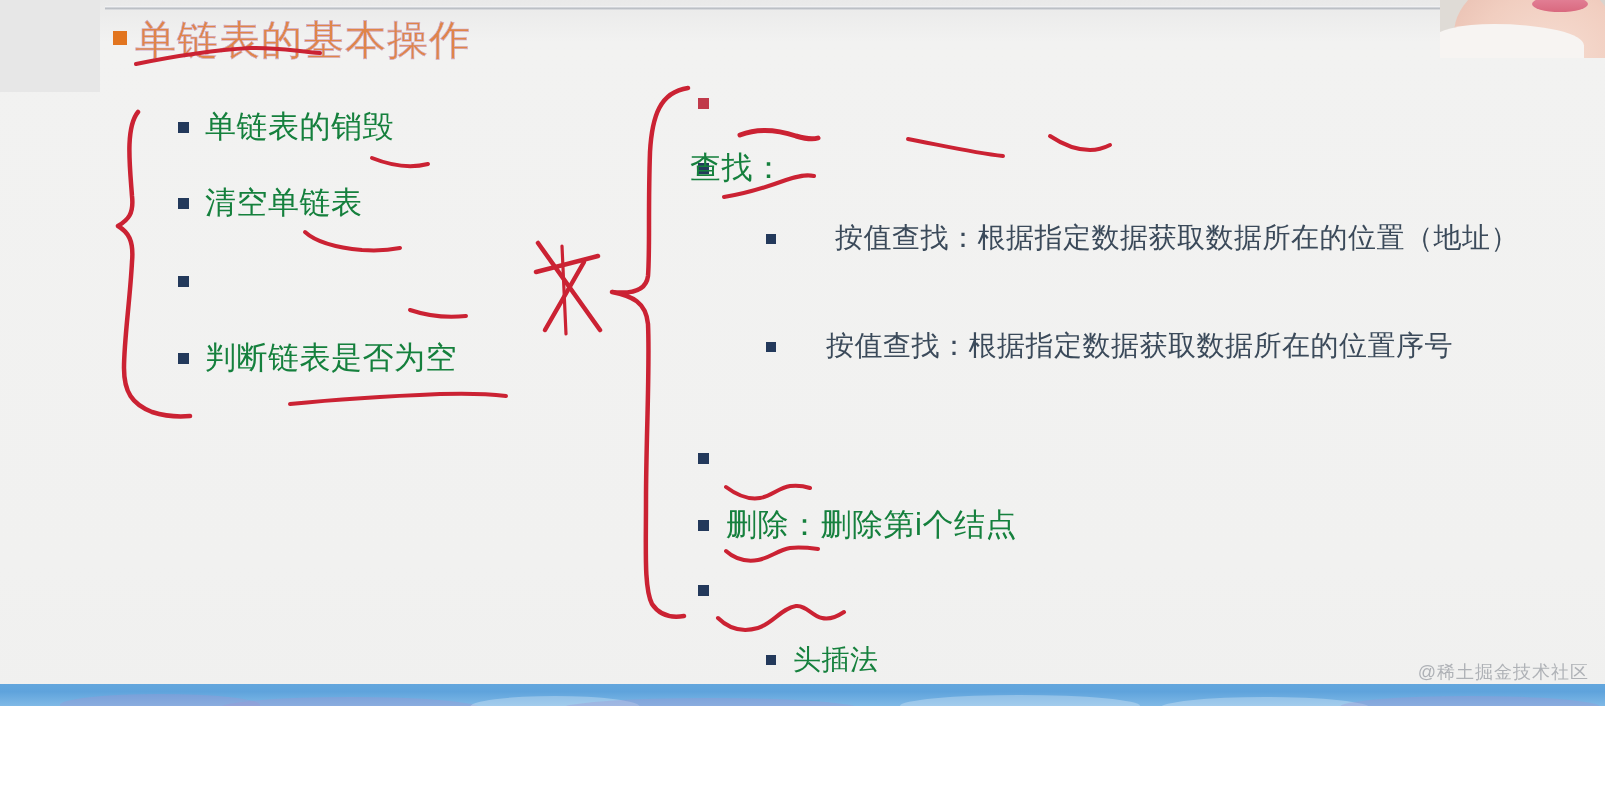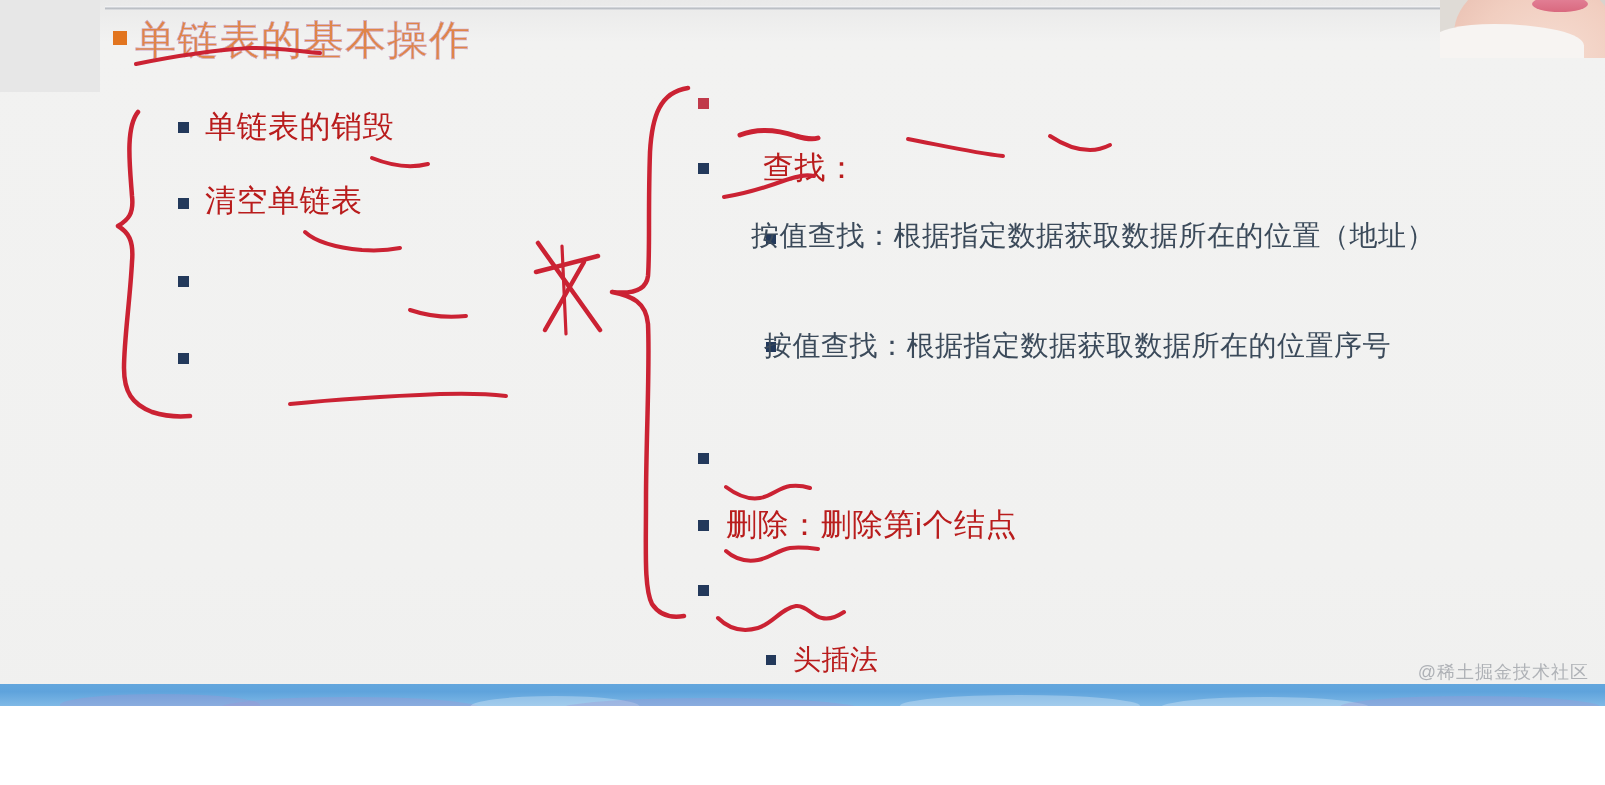--- a/index.html
+++ b/index.html
@@ -45,21 +45,21 @@
   .bullet-sq {
     position: absolute;
     width: 11px; height: 11px;
   }
   .bullet-sq.navy { background: #23395b; }
   .bullet-sq.orange { background: #e2751f; }
   .bullet-sq.red { background: #c0394a; }
 
   .txt {
     position: absolute;
-    color: #b91c1c;
+    color: #15803d;
     white-space: nowrap;
     letter-spacing: 0.5px;
     font-weight: 500;
   }
   .txt.red { color: #c43a3f; }
   .txt.orange {
     color: #e08548;
     -webkit-text-stroke: 0.6px #d0accb;
   }
 
@@ -171,36 +171,37 @@
   <div id="left-gutter"></div>
   <div id="top-rule"></div>
 
   <div class="bullet-sq orange" style="left:113px; top:31px; width:14px; height:14px;"></div>
   <div id="title" class="txt orange">单链表的基本操作</div>
 
   <div class="bullet-sq navy" style="left:178px; top:122px;"></div>
   <div class="txt lvl1" style="left:205px; top:108px;">单链表的销毁</div>
 
   <div class="bullet-sq navy" style="left:178px; top:198px;"></div>
-  <div class="txt lvl1" style="left:205px; top:184px;font-family:Liberation Mono, monospace;">清空单链表</div>
+  <div class="txt lvl1" style="left:205px; top:184px;">清空单链表</div>
 
   <div class="bullet-sq navy" style="left:178px; top:276px;"></div>
 
   <div class="bullet-sq navy" style="left:178px; top:353px;"></div>
+  <div class="txt lvl1" style="left:205px; top:339px;">判断链表是否为空</div>
 
   <div class="bullet-sq red" style="left:698px; top:98px;"></div>
 
   <div class="bullet-sq navy" style="left:698px; top:163px;"></div>
-  <div class="txt lvl1" style="left:763px; top:149px;">查找：</div>
+  <div class="txt lvl1" style="left:690px; top:149px;">查找：</div>
 
   <div class="bullet-sq navy" style="left:766px; top:234px; width:10px; height:10px;"></div>
-  <div class="wrap2" style="left:751px; top:216px;font-family:Liberation Mono, monospace;">按值查找：根据指定数据获取数据所在的位置（地址）</div>
+  <div class="wrap2" style="left:835px; top:216px;">按值查找：根据指定数据获取数据所在的位置（地址）</div>
 
   <div class="bullet-sq navy" style="left:766px; top:342px; width:10px; height:10px;"></div>
-  <div class="wrap2" style="left:764px; top:324px;">按值查找：根据指定数据获取数据所在的位置序号</div>
+  <div class="wrap2" style="left:826px; top:324px;">按值查找：根据指定数据获取数据所在的位置序号</div>
 
   <div class="bullet-sq navy" style="left:698px; top:453px;"></div>
 
   <div class="bullet-sq navy" style="left:698px; top:520px;"></div>
   <div class="txt lvl1" style="left:726px; top:506px;">删除：删除第i个结点</div>
 
   <div class="bullet-sq navy" style="left:698px; top:585px;"></div>
 
   <div class="bullet-sq navy" style="left:766px; top:655px; width:10px; height:10px;"></div>
   <div class="txt lvl2" style="left:793px; top:639px;">头插法</div>

